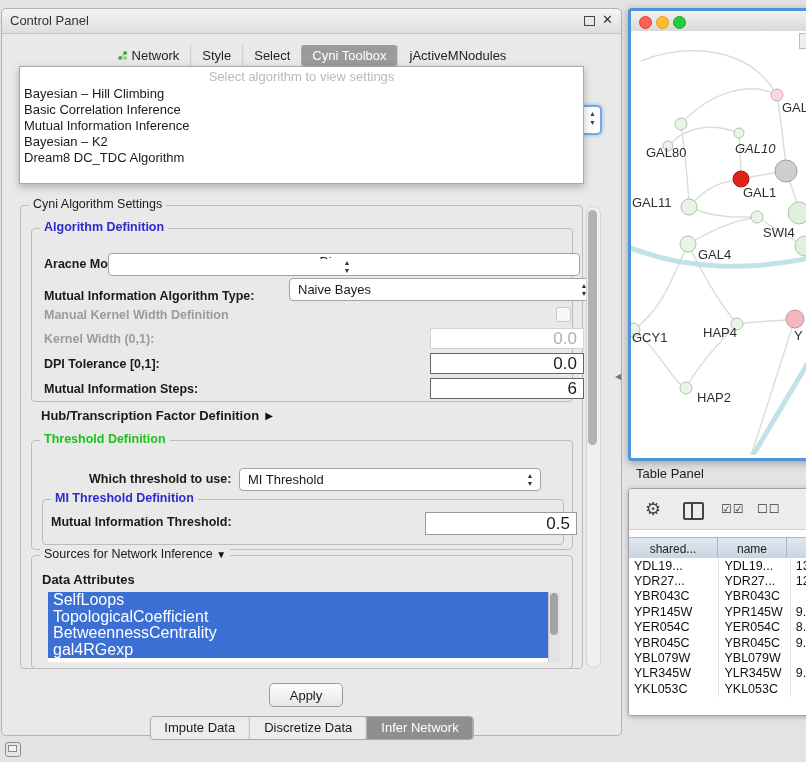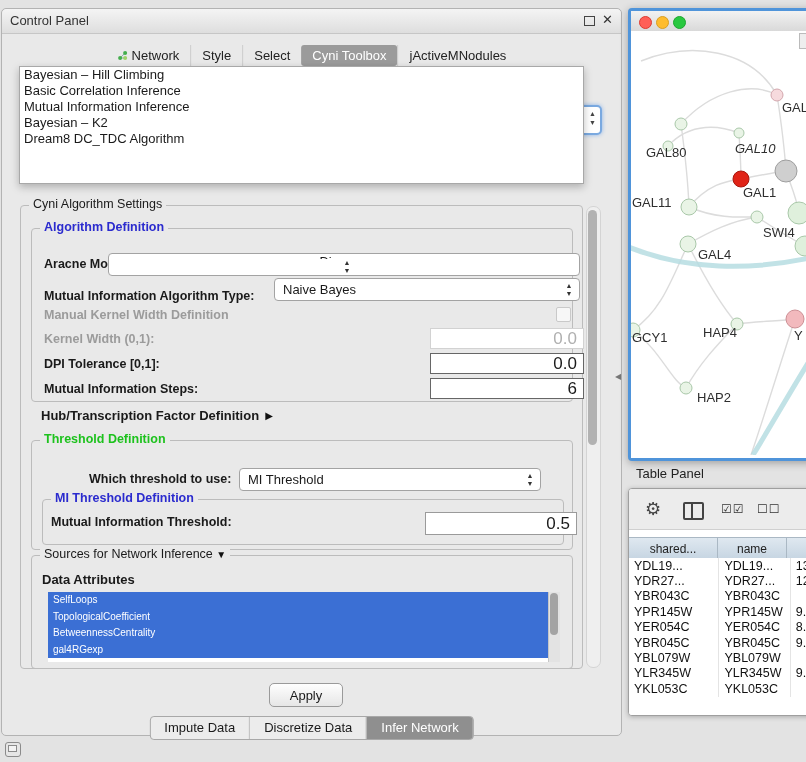--- a/index.html
+++ b/index.html
@@ -53,21 +53,21 @@
     justify-content:flex-end;padding:0 6px;}
   .field.dis{border-color:#d2d2d2;color:#b0b0b0;}
   .field.lite{border-color:#9a9a9a;}
 
   .checkbox{width:13px;height:13px;border:1px solid #c9c9c9;background:#f7f7f7;border-radius:2px;}
 
   .tri{font-size:10px;color:#111;}
 
   
   .sel-list{background:#fff;overflow:hidden;}
-  .sel-item{height:16.5px;background:#3b6fd4;color:#fff;font-size:10px;line-height:16.5px;padding-left:5px;white-space:nowrap;}
+  .sel-item{height:16.5px;background:#3b6fd4;color:#fff;font-size:16px;line-height:16.5px;padding-left:5px;white-space:nowrap;}
   .list-sb{position:absolute;top:0;right:0;width:11px;height:100%;background:#e3e3e3;border-left:1px solid #c6c6c6;}
   .list-sb .thumb{position:absolute;left:1px;top:1px;width:8px;height:42px;background:#a3a3a3;border-radius:4px;}
 
   
   .vscroll{left:584px;top:197px;width:13px;height:460px;background:#efefef;border:1px solid #d4d4d4;border-radius:7px;}
   .vscroll .thumb{position:absolute;left:1px;top:3px;width:9px;height:235px;background:#b2b2b2;border-radius:5px;}
 
   .apply-btn{left:267px;top:674px;width:72px;height:22px;border:1px solid #9a9a9a;border-radius:5px;
     background:linear-gradient(#fefefe,#e6e6e6);font-size:13px;display:flex;align-items:center;justify-content:center;}
 
@@ -150,41 +150,42 @@
       <div class="toptab">
         <span>jActiveMNodules</span>
       </div>
     </div>
 
     <div class="abs combo-frag">
       <span class="arr">▲<br>▼</span>
     </div>
 
     <div class="abs popup">
+      <div class="ph">Select algorithm to view settings</div>
       <div class="opt">Bayesian – Hill Climbing</div>
       <div class="opt">Basic Correlation Inference</div>
       <div class="opt">Mutual Information Inference</div>
       <div class="opt">Bayesian – K2</div>
       <div class="opt">Dream8 DC_TDC Algorithm</div>
     </div>
 
     <div class="abs group" style="left:18px;top:196px;width:561px;height:462px;">
       <span class="legend t-plain">Cyni Algorithm Settings</span>
 
       <div class="abs group" style="left:10px;top:22px;width:540px;height:172px;">
         <span class="legend t-blue">Algorithm Definition</span>
 
         <span class="abs lbl" style="left:12px;top:28px;">Aracne Mode:</span>
         <div class="abs combo" style="left:76px;top:24px;width:462px;height:21px;flex-direction:column;">
           <span class="cval">Discovery</span>
           <span class="arrows">▲<br>▼</span>
         </div>
 
         <span class="abs lbl" style="left:12px;top:60px;">Mutual Information Algorithm Type:</span>
-        <div class="abs combo" style="left:242px;top:49px;width:296px;height:21px;">
+        <div class="abs combo" style="left:257px;top:49px;width:296px;height:21px;">
           <span class="cval">Naive Bayes</span>
           <span class="arrows">▲<br>▼</span>
         </div>
 
         <span class="abs lbl dis" style="left:12px;top:79px;">Manual Kernel Width Definition</span>
         <div class="abs checkbox" style="left:524px;top:78px;"></div>
 
         <span class="abs lbl dis" style="left:12px;top:103px;">Kernel Width (0,1):</span>
         <div class="abs field dis" style="left:398px;top:99px;width:140px;height:19px;">
           <span>0.0</span>

